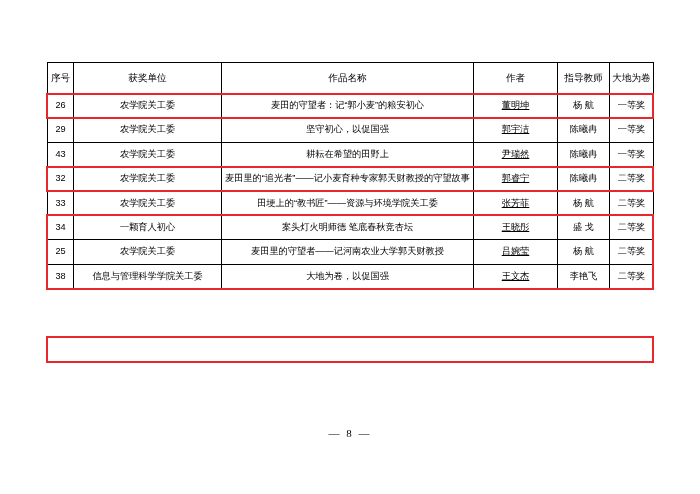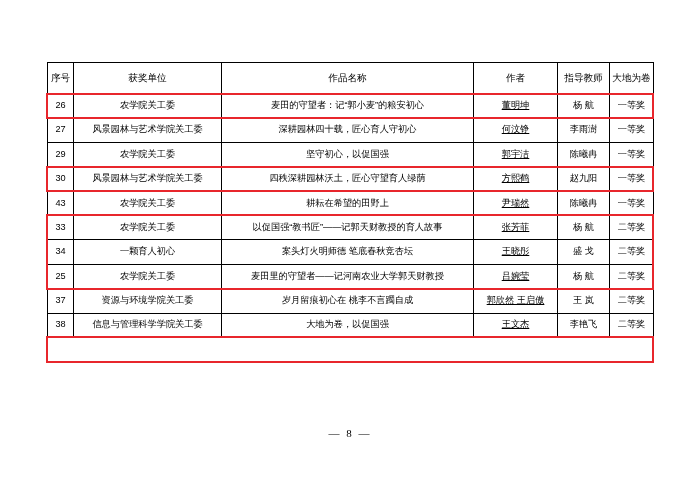--- a/index.html
+++ b/index.html
@@ -121,81 +121,65 @@
       <tbody id="awards-body">
           <tr>
             <td>26</td>
             <td>农学院关工委</td>
             <td class="work-cell">麦田的守望者：记“郭小麦”的粮安初心</td>
             <td class="author-cell">董明坤</td>
             <td>杨 航</td>
             <td>一等奖</td>
           </tr>
           <tr>
-            <td>27</td>
-            <td>风景园林与艺术学院关工委</td>
-            <td class="work-cell">深耕园林四十载，匠心育人守初心</td>
-            <td class="author-cell">何汶铮</td>
-            <td>李雨澍</td>
-            <td>一等奖</td>
-          </tr>
-          <tr>
             <td>29</td>
             <td>农学院关工委</td>
             <td class="work-cell">坚守初心，以促国强</td>
             <td class="author-cell">郭宇洁</td>
             <td>陈曦冉</td>
             <td>一等奖</td>
           </tr>
           <tr>
-            <td>30</td>
-            <td>风景园林与艺术学院关工委</td>
-            <td class="work-cell">四秩深耕园林沃土，匠心守望育人绿荫</td>
-            <td class="author-cell">方熙鹤</td>
-            <td>赵九阳</td>
-            <td>一等奖</td>
-          </tr>
-          <tr>
             <td>43</td>
             <td>农学院关工委</td>
             <td class="work-cell">耕耘在希望的田野上</td>
             <td class="author-cell">尹瑞然</td>
             <td>陈曦冉</td>
             <td>一等奖</td>
           </tr>
           <tr>
+            <td>32</td>
+            <td>农学院关工委</td>
+            <td class="work-cell">麦田里的“追光者”——记小麦育种专家郭天财教授的守望故事</td>
+            <td class="author-cell">郭睿宁</td>
+            <td>陈曦冉</td>
+            <td>二等奖</td>
+          </tr>
+          <tr>
             <td>33</td>
             <td>农学院关工委</td>
-            <td class="work-cell">以促国强“教书匠”——记郭天财教授的育人故事</td>
+            <td class="work-cell">田埂上的“教书匠”——资源与环境学院关工委</td>
             <td class="author-cell">张芳菲</td>
             <td>杨 航</td>
             <td>二等奖</td>
           </tr>
           <tr>
             <td>34</td>
             <td>一颗育人初心</td>
             <td class="work-cell">案头灯火明师德 笔底春秋竞杏坛</td>
             <td class="author-cell">王晓彤</td>
             <td>盛 戈</td>
             <td>二等奖</td>
           </tr>
           <tr>
             <td>25</td>
             <td>农学院关工委</td>
             <td class="work-cell">麦田里的守望者——记河南农业大学郭天财教授</td>
             <td class="author-cell">吕婉莹</td>
             <td>杨 航</td>
-            <td>二等奖</td>
-          </tr>
-          <tr>
-            <td>37</td>
-            <td>资源与环境学院关工委</td>
-            <td class="work-cell">岁月留痕初心在 桃李不言躅自成</td>
-            <td class="author-cell">郭欣然 王启傲</td>
-            <td>王 岚</td>
             <td>二等奖</td>
           </tr>
           <tr>
             <td>38</td>
             <td>信息与管理科学学院关工委</td>
             <td class="work-cell">大地为卷，以促国强</td>
             <td class="author-cell">王文杰</td>
             <td>李艳飞</td>
             <td>二等奖</td>
           </tr>

